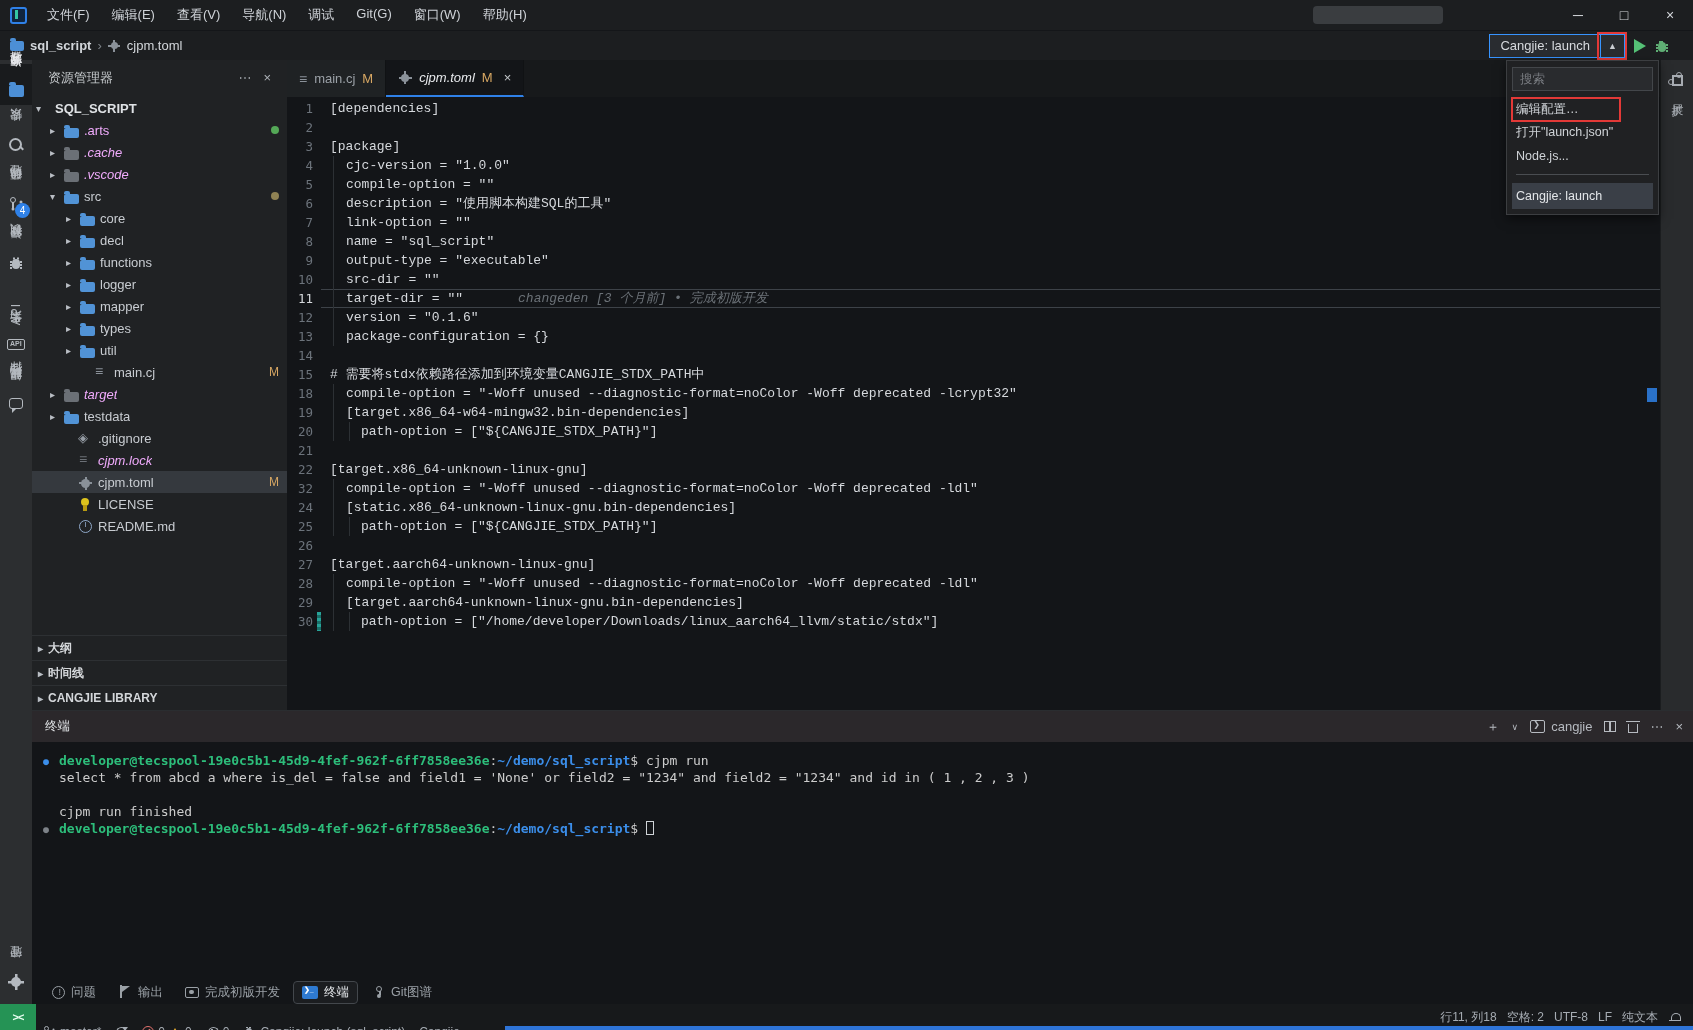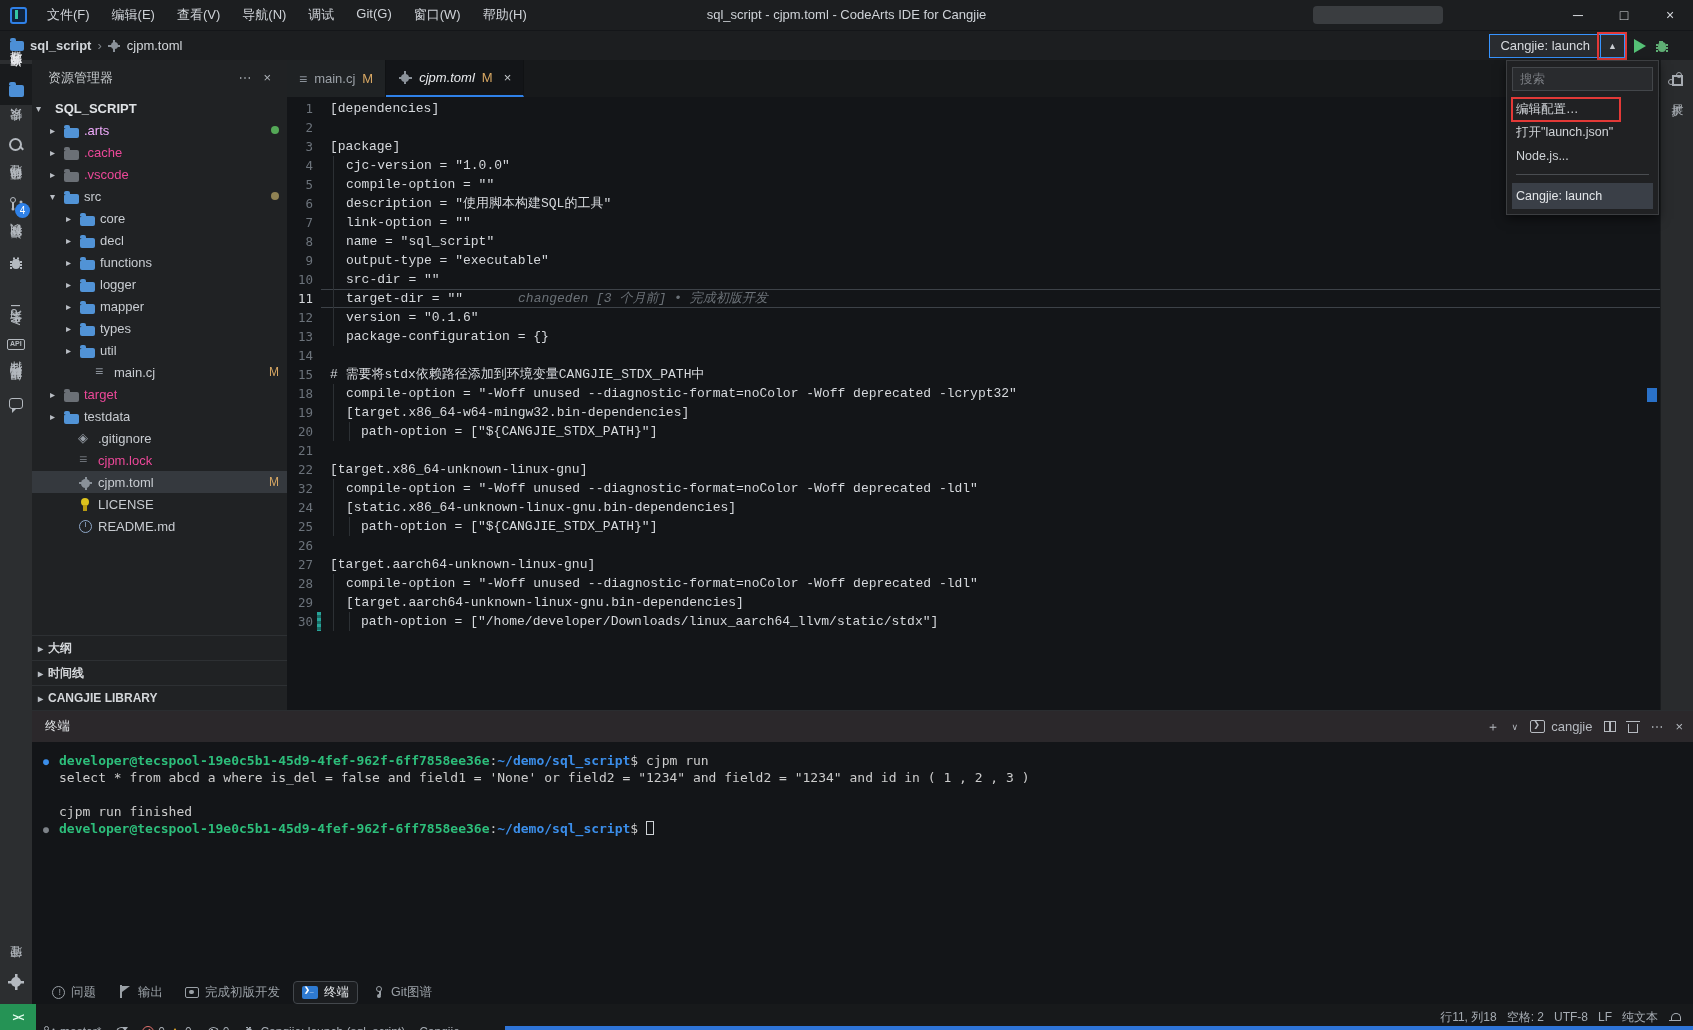--- a/index.html
+++ b/index.html
@@ -72,21 +72,21 @@
   .sb-header { height:35px; display:flex; align-items:center; padding:0 10px 0 16px; color:#c5c9cc; }
   .sb-header .sb-title { flex:1; }
   .sb-hicon { color:#aeb3b9; padding:0 6px; font-size:13px; }
   .tree { padding-top:2px; }
   .trow { height:22px; display:flex; align-items:center; color:#c8ccd1; position:relative; padding-right:8px; }
   .trow.selected { background:#35393e; }
   .trow .chev { width:14px; font-size:10px; color:#b9bec4; flex:0 0 auto; }
   .trow .tname { margin-left:5px; white-space:nowrap; overflow:hidden; }
   .trow .tname.root { font-weight:bold; color:#dfe2e5; }
   .trow .tname.green { color:#f0abfc; }
-  .trow .tname.dim { color:#ec4899; }
+  .trow .tname.dim { color:#f0abfc;font-style:italic; }
   .tbadge { margin-left:auto; color:#d7a763; font-size:12px; }
   .tdot { margin-left:auto; width:8px; height:8px; border-radius:50%; }
   .ticon { width:15px; height:15px; position:relative; flex:0 0 15px; display:inline-block; }
   .icon-folder { width:14px; height:10px; background:#5193d6; border-radius:2px; position:relative; top:3px; }
   .icon-folder::before { content:""; position:absolute; top:-3px; left:0; width:6px; height:3px; background:inherit; border-radius:2px 2px 0 0; }
   .icon-folder.dim { background:#6b7076; }
   .icon-filelines::after { content:"≡"; position:absolute; left:1px; top:-2px; font-size:14px; color:#8a9199; }
   .icon-filelines.dim::after { color:#6b7076; }
   .icon-diamond::after { content:"◈"; position:absolute; left:0px; top:-1px; font-size:13px; color:#959ca4; }
   .icon-geartree { top:1px; background:linear-gradient(#8a9199,#8a9199) center/13px 2px no-repeat, linear-gradient(#8a9199,#8a9199) center/2px 13px no-repeat; border-radius:2px; }
@@ -220,21 +220,20 @@
 
         <span class="menu-item">调试</span>
 
         <span class="menu-item">Git(G)</span>
 
         <span class="menu-item">窗口(W)</span>
 
         <span class="menu-item">帮助(H)</span>
 
     </nav>
-    <div class="win-title">sql_script - cjpm.toml - CodeArts IDE for Cangjie</div>
     <div class="title-pill"></div>
     <div class="win-controls">
       <span class="win-btn">─</span>
       <span class="win-btn">□</span>
       <span class="win-btn">×</span>
     </div>
   </header>
 
   <div class="crumbbar">
     <div class="crumb">

